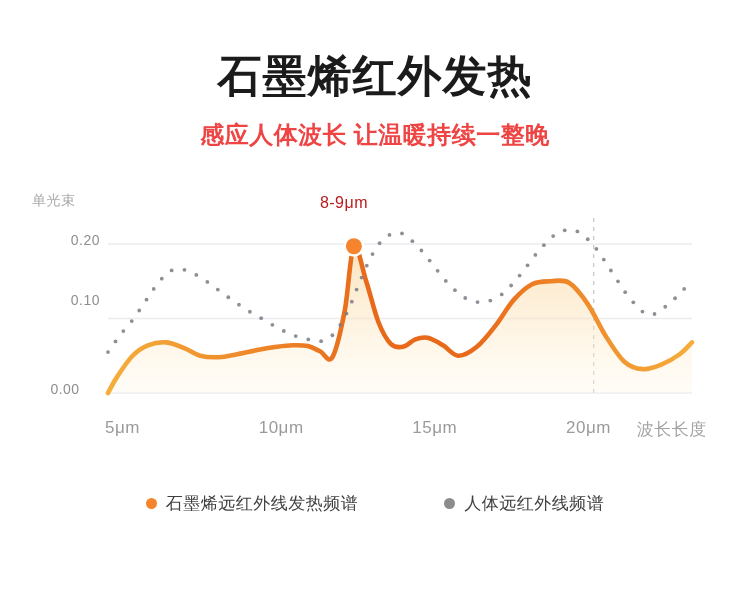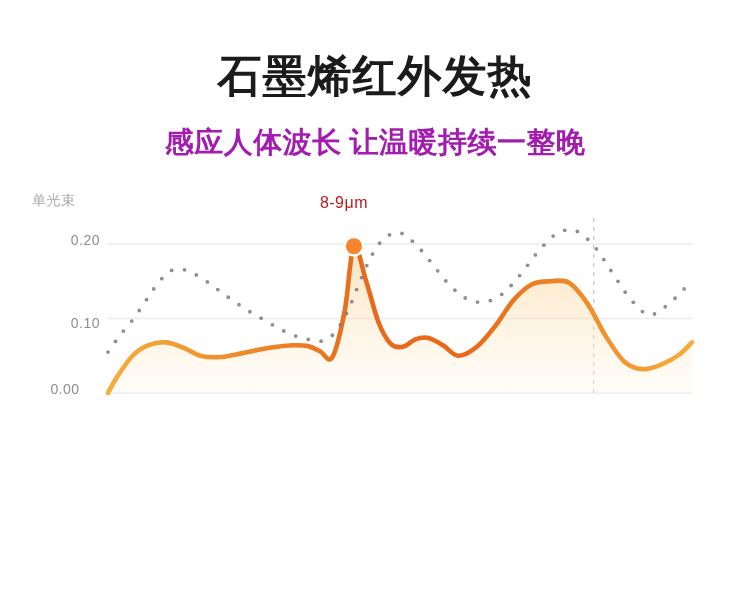--- a/index.html
+++ b/index.html
@@ -27,23 +27,23 @@
     font-weight: bold;
     color: #1b1b1b;
     letter-spacing: 1px;
     line-height: 1.2;
   }
   .subtitle {
     position: absolute;
     top: 100px; left: 0; width: 750px;
     text-align: center;
     font-family: "Liberation Serif", "DejaVu Serif", serif;
-    font-size: 29px;
+    font-size: 24px;
     font-weight: bold;
-    color: #a21caf;
+    color: #ef4444;
     letter-spacing: 0.5px;
     line-height: 1.25;
   }
 
   
   .chart-block {
     position: absolute;
     top: 178px; left: 0;
     width: 750px; height: 270px;
   }
@@ -131,21 +131,21 @@
 
   <h1 class="title">石墨烯红外发热</h1>
   <h2 class="subtitle">感应人体波长  让温暖持续一整晚</h2>
 
   <div class="chart-block">
 
     <div class="axis-unit-label">单光束</div>
 
     <div class="y-axis">
       <div class="y-tick" id="ytick0" style="top: 54px;">0.20</div>
-      <div class="y-tick" id="ytick1" style="top: 137px;">0.10</div>
+      <div class="y-tick" id="ytick1" style="top: 114px;">0.10</div>
       <div class="y-tick" id="ytick2" style="top: 203px; text-align: center;">0.00</div>
     </div>
 
     <svg class="plot-svg" id="plot" width="750" height="270">
         <defs>
           <linearGradient id="lineGrad" x1="0" y1="0" x2="1" y2="0">
             <stop offset="0" stop-color="#F5AE3C"></stop>
             <stop offset="0.45" stop-color="#E8691A"></stop>
             <stop offset="0.62" stop-color="#E8691A"></stop>
             <stop offset="1" stop-color="#F5AE3C"></stop>
@@ -224,15 +224,32 @@
         <circle cx="665.25" cy="128.75" r="1.9" fill="#7a7a85" opacity="0.85"></circle>
         <circle cx="675.07" cy="120.26" r="1.9" fill="#7a7a85" opacity="0.85"></circle>
         <circle cx="684.14" cy="110.95" r="1.9" fill="#7a7a85" opacity="0.85"></circle>
         <circle cx="353.89473684210526" cy="68.23500000000001" r="10.5" fill="#ffffff"></circle>
         <circle cx="353.89473684210526" cy="68.23500000000001" r="8" fill="#F5842C"></circle>
       </svg>
 
     <div class="annot" id="peak-annotation" style="left: 319.895px; top: 16.235px;">8-9μm</div>
   </div>
 
-
+  <div class="x-axis">
+    <div class="x-tick" id="xtick0" style="left: 105px;">5μm</div>
+    <div class="x-tick" id="xtick1" style="left: 258.684px;">10μm</div>
+    <div class="x-tick" id="xtick2" style="left: 412.368px;">15μm</div>
+    <div class="x-tick" id="xtick3" style="left: 566.053px;">20μm</div>
+    <div class="x-tick cn" id="xcaption" style="left: 636.674px;">波长长度</div>
+  </div>
+
+  <div class="legend">
+    <div class="legend-item">
+      <span class="legend-dot" id="legdot0" style="background: rgb(245, 132, 44);"></span>
+      <span class="legend-label">石墨烯远红外线发热频谱</span>
+    </div>
+    <div class="legend-item">
+      <span class="legend-dot" id="legdot1" style="background: rgb(140, 140, 140);"></span>
+      <span class="legend-label">人体远红外线频谱</span>
+    </div>
+  </div>
 
 </div>
 
 </body></html>

